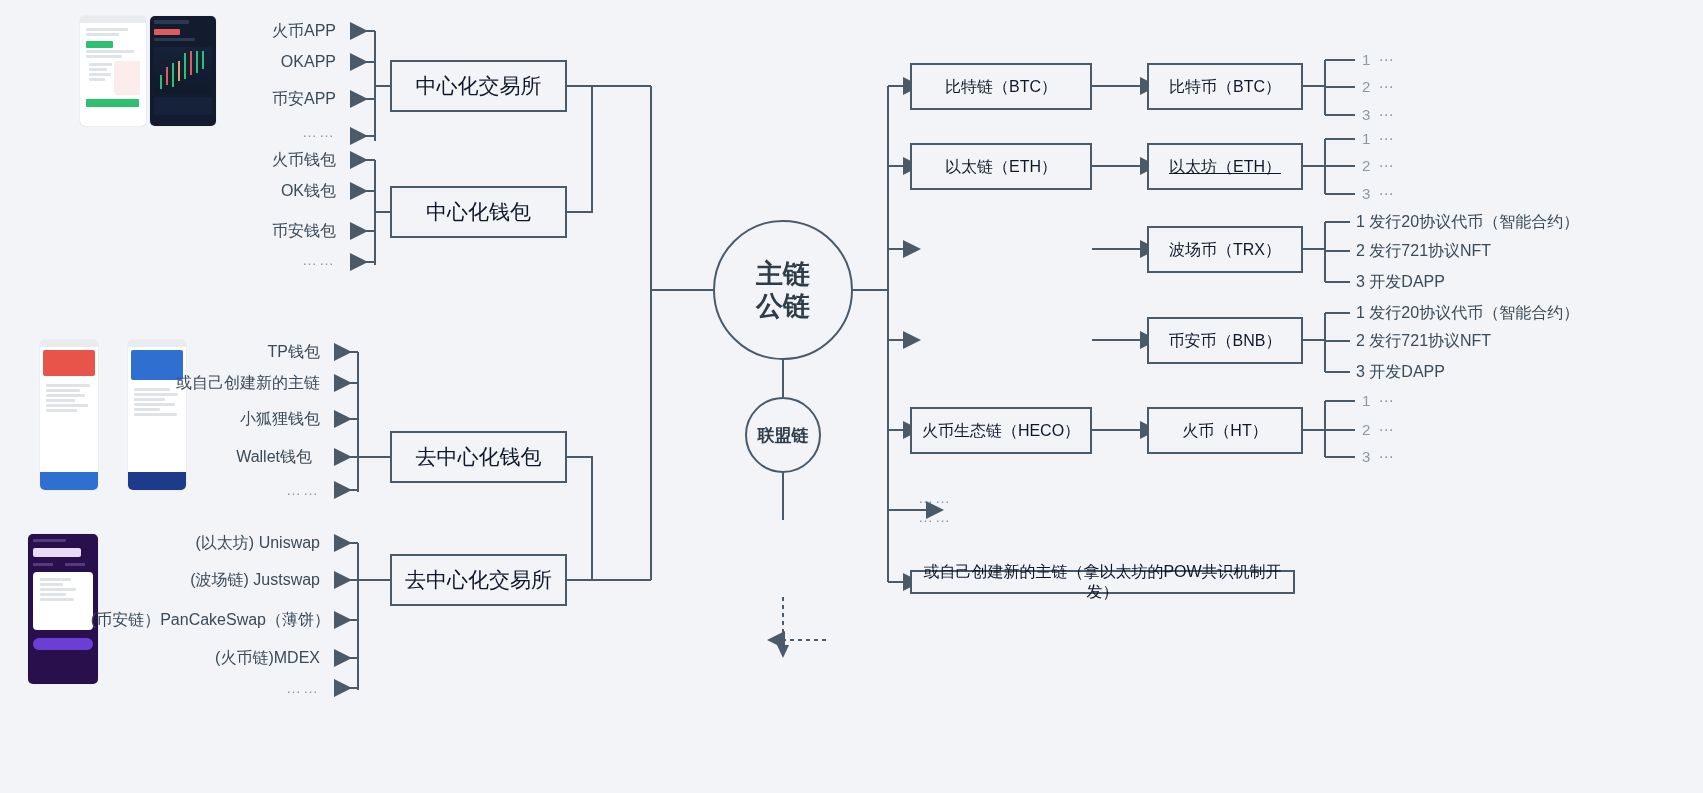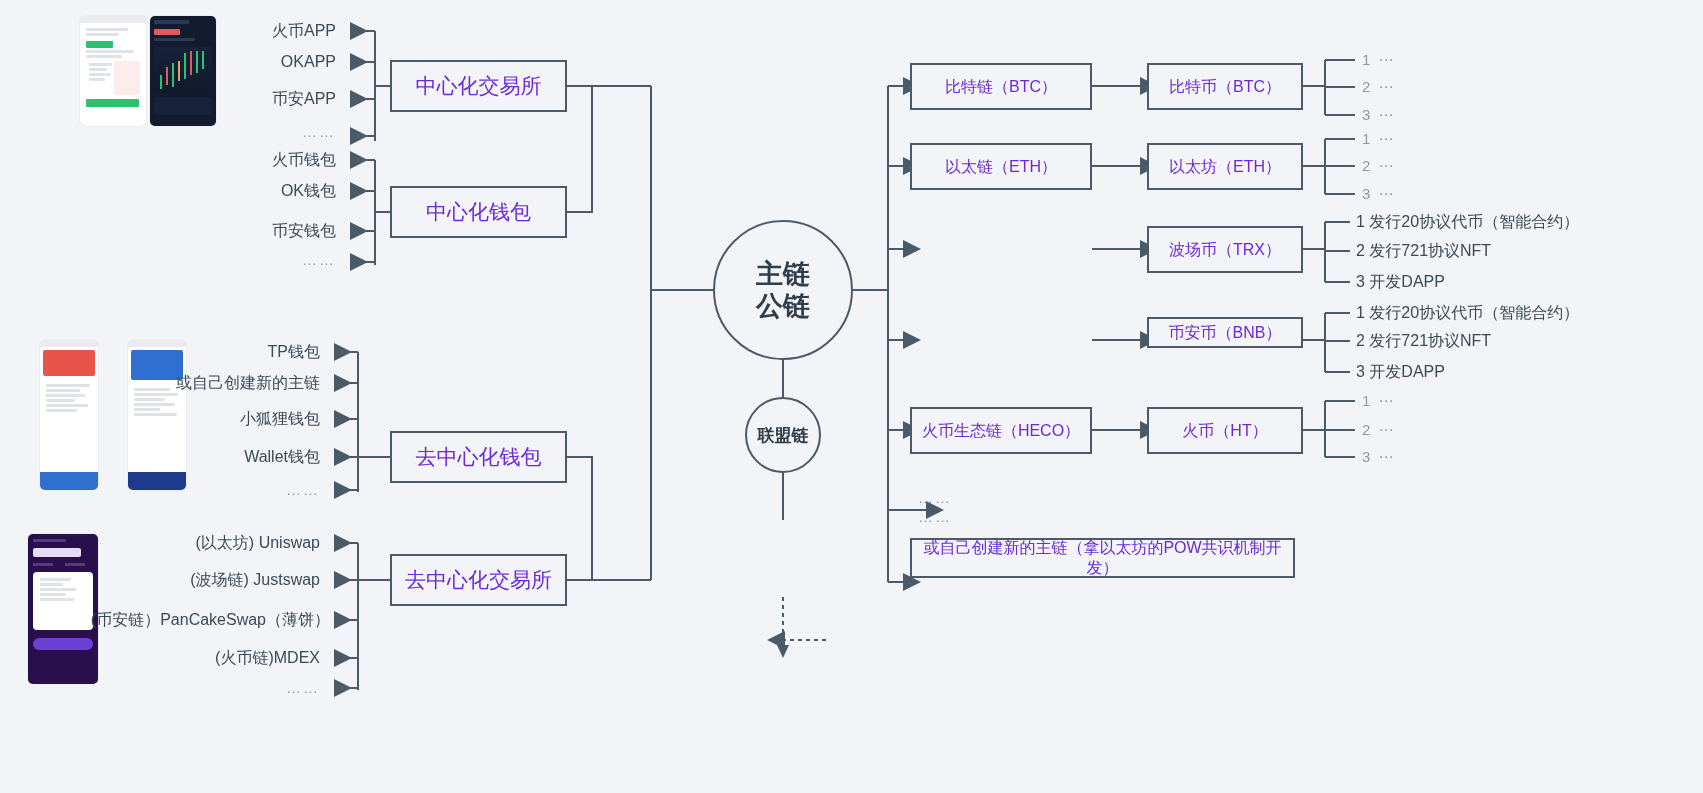--- a/index.html
+++ b/index.html
@@ -11,21 +11,21 @@
   }
   #stage { position: relative; width: 1703px; height: 793px; background: #f2f4f8; }
 
   svg.wires { position: absolute; left: 0; top: 0; width: 1703px; height: 793px; pointer-events: none; }
 
   .node-box {
     position: absolute;
     border: 2px solid #4a5a68;
     background: #f2f4f8;
     display: flex; align-items: center; justify-content: center;
-    color: #6d28d9;
+    color: #0f172a;
     text-align: center;
     line-height: 1.25;
   }
   .box-lg { font-size: 21px; }
   .box-md { font-size: 16px; }
   .box-note { font-size: 16px; }
 
   .circle {
     position: absolute;
     border: 2px solid #4a5a68;
@@ -265,21 +265,21 @@
   <div class="leaf leaf-r dots" style="left:336px; top:131px;">……</div>
 
   <div class="leaf leaf-r" style="left:336px; top:160px;">火币钱包</div>
   <div class="leaf leaf-r" style="left:336px; top:191px;">OK钱包</div>
   <div class="leaf leaf-r" style="left:336px; top:231px;">币安钱包</div>
   <div class="leaf leaf-r dots" style="left:336px; top:259px;">……</div>
 
   <div class="leaf leaf-r" style="left:320px; top:352px;">TP钱包</div>
   <div class="leaf leaf-r" style="left:320px; top:383px;">或自己创建新的主链</div>
   <div class="leaf leaf-r" style="left:320px; top:419px;">小狐狸钱包</div>
-  <div class="leaf leaf-r" style="left:320px; top:457px;">Wallet钱包</div>
+  <div class="leaf leaf-r" style="left:312px; top:457px;">Wallet钱包</div>
   <div class="leaf leaf-r dots" style="left:320px; top:489px;">……</div>
 
   <div class="leaf leaf-r" style="left:320px; top:543px;">(以太坊) Uniswap</div>
   <div class="leaf leaf-r" style="left:320px; top:580px;">(波场链) Justswap</div>
   <div class="leaf leaf-r" style="left:330px; top:620px;">(币安链）PanCakeSwap（薄饼）</div>
   <div class="leaf leaf-r" style="left:320px; top:658px;">(火币链)MDEX</div>
   <div class="leaf leaf-r dots" style="left:320px; top:687px;">……</div>
 
   <div class="node-box box-lg" style="left:390px; top:60px; width:177px; height:52px;">
     <span>中心化交易所</span>
@@ -308,27 +308,27 @@
   <div class="node-box box-md" style="left:910px; top:143px; width:182px; height:47px;">
     <span>以太链（ETH）</span>
   </div>
   <div class="node-box box-md" style="left:910px; top:407px; width:182px; height:47px;">
     <span>火币生态链（HECO）</span>
   </div>
 
   <div class="node-box box-md" style="left:1147px; top:63px; width:156px; height:47px;">
     <span>比特币（BTC）</span>
   </div>
-  <div class="node-box box-md" style="left:1147px; top:143px; width:156px; height:47px;">
+  <div class="node-box box-md" style="left:1147px; top:143px; width:156px; height:47px;text-decoration:underline;">
     <span>以太坊（ETH）</span>
   </div>
   <div class="node-box box-md" style="left:1147px; top:226px; width:156px; height:47px;">
     <span>波场币（TRX）</span>
   </div>
-  <div class="node-box box-md" style="left:1147px; top:317px; width:156px; height:31px;">
+  <div class="node-box box-md" style="left:1147px; top:317px; width:156px; height:47px;">
     <span>币安币（BNB）</span>
   </div>
   <div class="node-box box-md" style="left:1147px; top:407px; width:156px; height:47px;">
     <span>火币（HT）</span>
   </div>
 
   <div class="leaf leaf-l dots" style="left:1362px; top:60px;">1 ⋯</div>
   <div class="leaf leaf-l dots" style="left:1362px; top:87px;">2 ⋯</div>
   <div class="leaf leaf-l dots" style="left:1362px; top:115px;">3 ⋯</div>
 
@@ -344,17 +344,17 @@
   <div class="leaf leaf-l" style="left:1356px; top:341px;">2 发行721协议NFT</div>
   <div class="leaf leaf-l" style="left:1356px; top:372px;">3 开发DAPP</div>
 
   <div class="leaf leaf-l dots" style="left:1362px; top:401px;">1 ⋯</div>
   <div class="leaf leaf-l dots" style="left:1362px; top:430px;">2 ⋯</div>
   <div class="leaf leaf-l dots" style="left:1362px; top:457px;">3 ⋯</div>
 
   <div class="leaf leaf-l dots" style="left:918px; top:497px;">……</div>
   <div class="leaf leaf-l dots" style="left:918px; top:516px;">……</div>
 
-  <div class="node-box box-note" style="left:910px; top:538px; width:385px; height:40px;">
+  <div class="node-box box-note" style="left:910px; top:570px; width:385px; height:24px;">
     <span>或自己创建新的主链（拿以太坊的POW共识机制开发）</span>
   </div>
 
 </div>
 
 </body></html>

